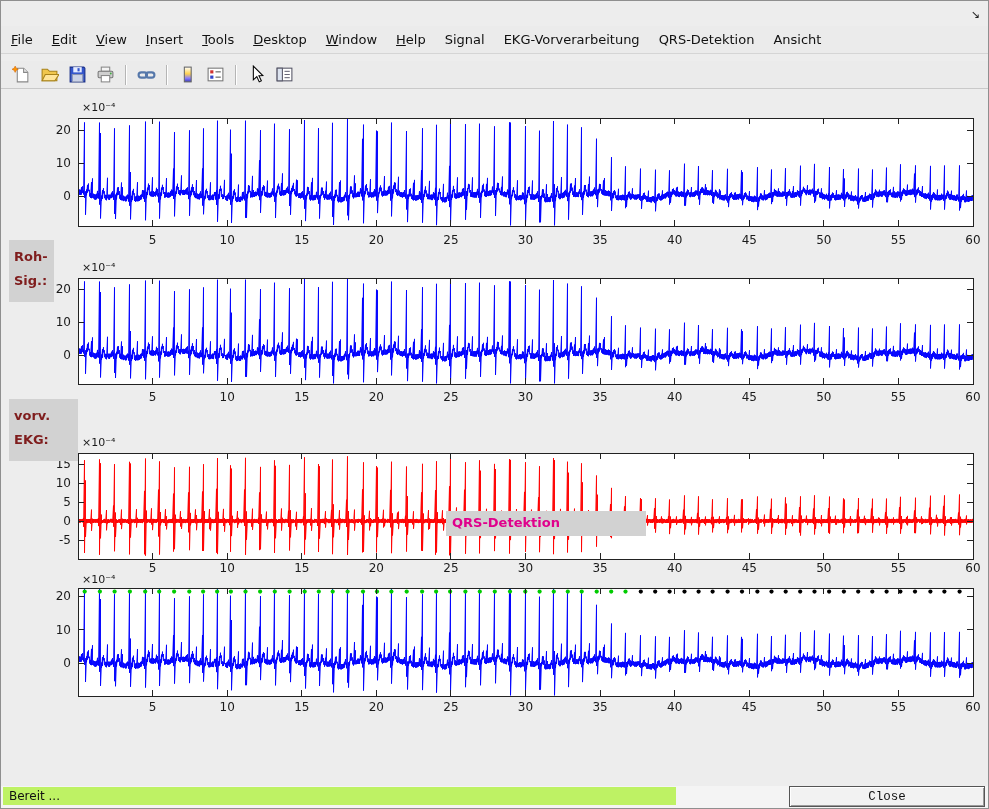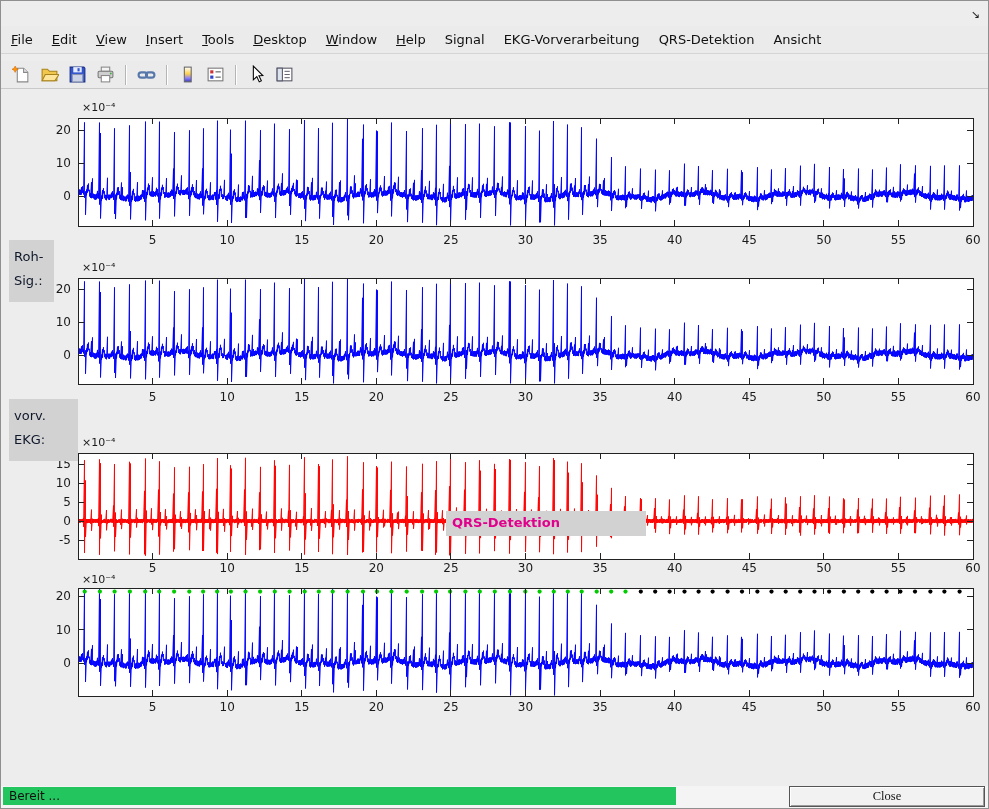--- a/index.html
+++ b/index.html
@@ -19,28 +19,28 @@
   .menu-item{white-space:nowrap;color:#111;cursor:default;}
   .menu-item u{text-decoration:underline;}
   .menu-overflow{position:absolute;right:8px;top:7px;font-size:11px;color:#222;}
   
   .toolbar{position:absolute;left:0;top:60px;width:100%;height:28px;background:#ebebeb;border-bottom:1px solid #c9c9c9;display:flex;align-items:center;padding-left:6px;}
   .tool-btn{width:26px;height:24px;display:flex;align-items:center;justify-content:center;margin:0 1px;}
   .tool-sep{width:1px;height:20px;background:#b5b5b5;margin:0 6px;box-shadow:1px 0 0 #fff;}
   
   .figure-area{position:absolute;left:0;top:89px;width:989px;height:696px;background:#ededed;}
   #plots{position:absolute;left:0;top:-89px;width:989px;height:809px;}
-  .side-label{position:absolute;background:#d2d2d2;color:#0f172a;font-weight:normal;font-size:13px;padding:5px 0 0 5px;line-height:24px;}
+  .side-label{position:absolute;background:#d2d2d2;color:#7f1d1d;font-weight:bold;font-size:13px;padding:5px 0 0 5px;line-height:24px;}
   .qrs-title{position:absolute;left:445px;top:421px;width:200px;height:25px;background:#d2d2d2;font-weight:bold;font-size:13px;padding:4px 0 0 6px;}
   
   .statusbar{position:absolute;left:0;top:785px;width:100%;height:24px;background:#f4f4f4;}
-  .status-msg{position:absolute;left:2px;top:1px;width:673px;height:18px;background:#22c55e;font-size:12px;color:#111;padding:2px 0 0 6px;}
+  .status-msg{position:absolute;left:2px;top:1px;width:673px;height:18px;background:#bef264;font-size:12px;color:#111;padding:2px 0 0 6px;}
   .close-btn{position:absolute;right:3px;top:0px;width:196px;height:21px;background:#f2f2f2;border:1px solid #555;
     box-shadow:inset 1px 1px 0 #ffffff,inset -1px -1px 0 #9b9b9b;font-size:12.5px;color:#111;text-align:center;cursor:default;
-    font-family:Liberation Serif, serif;}
+    font-family:Liberation Mono, monospace;}
 </style>
 </head>
 <body>
 
 <div class="window">
 
 
   <div class="menubar" id="menubar">
       <span class="menu-item"><u>F</u>ile</span>
       <span class="menu-item"><u>E</u>dit</span>

